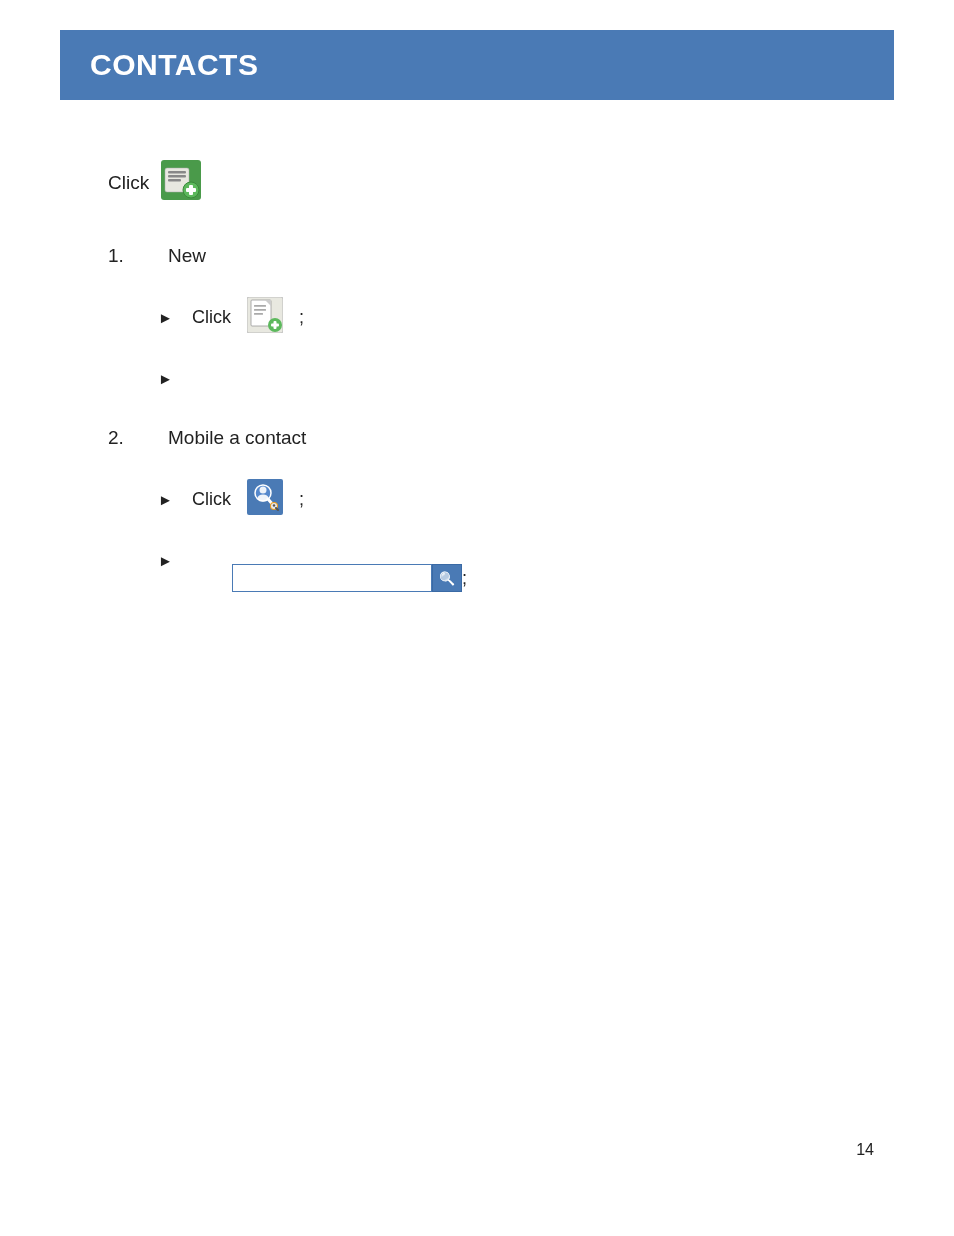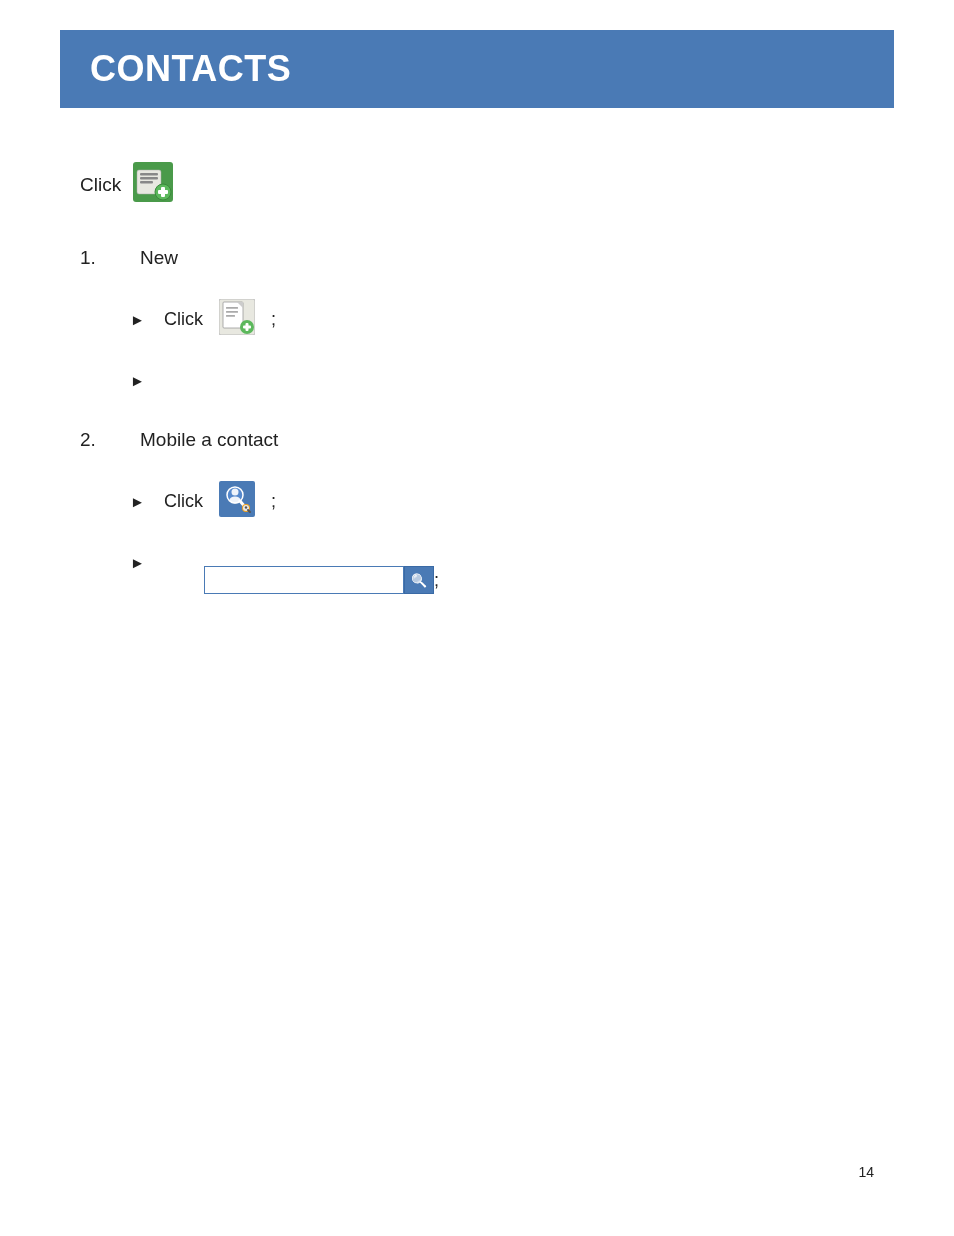--- a/index.html
+++ b/index.html
@@ -15,27 +15,28 @@
     }
 
     .header-banner {
       background-color: #4a7ab5;
       padding: 18px 30px;
       margin: 30px 60px 0 60px;
     }
 
     .header-title {
       color: #ffffff;
-      font-size: 36px;
+      font-size: 30px;
       font-weight: 700;
       letter-spacing: 0.5px;
     }
 
     .content {
-      padding: 24px 80px;
+      padding: 30px 80px;
+      margin-left: 28px;
     }
 
     .intro-line {
       display: flex;
       align-items: center;
       gap: 12px;
       margin: 30px 0 40px 0;
       font-size: 19px;
     }
 
@@ -85,23 +86,23 @@
     }
 
     .search-button-small::after {
       content: '🔍';
       font-size: 13px;
       filter: brightness(10);
     }
 
     .page-number {
       position: absolute;
-      bottom: 56px;
+      bottom: 77px;
       right: 80px;
-      font-size: 14px;
+      font-size: 16px;
       color: #222;
       text-align: center;
     }
 
     
     .contacts-icon-wrap {
       display: inline-block;
       vertical-align: middle;
     }
 

